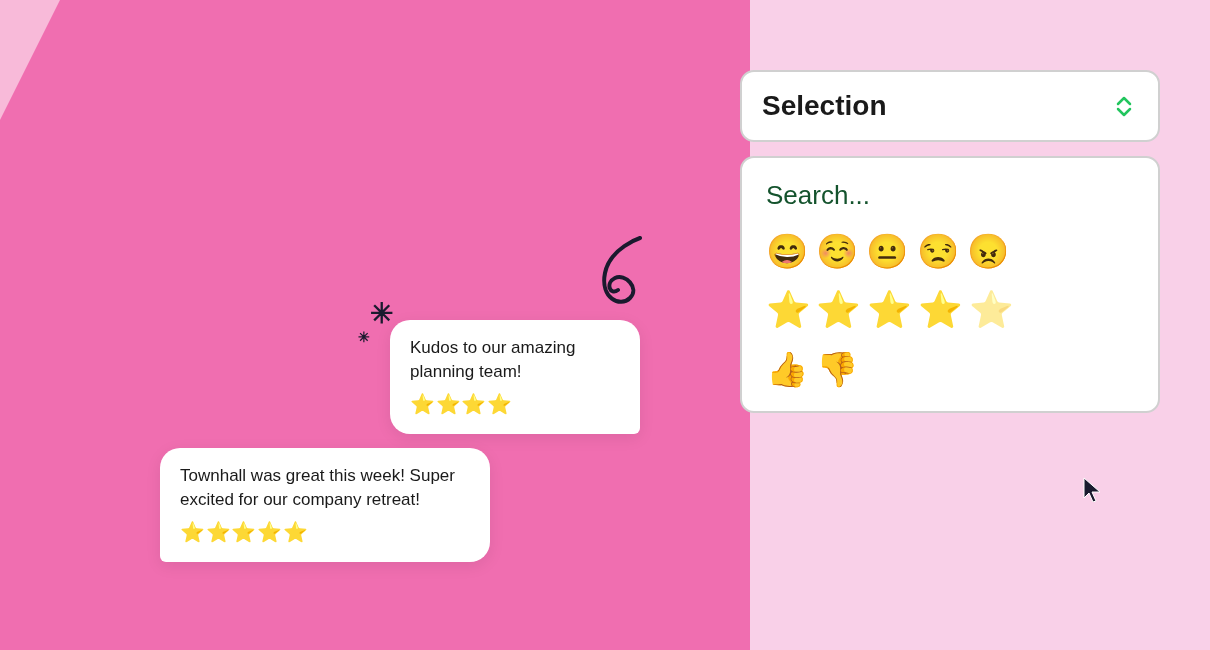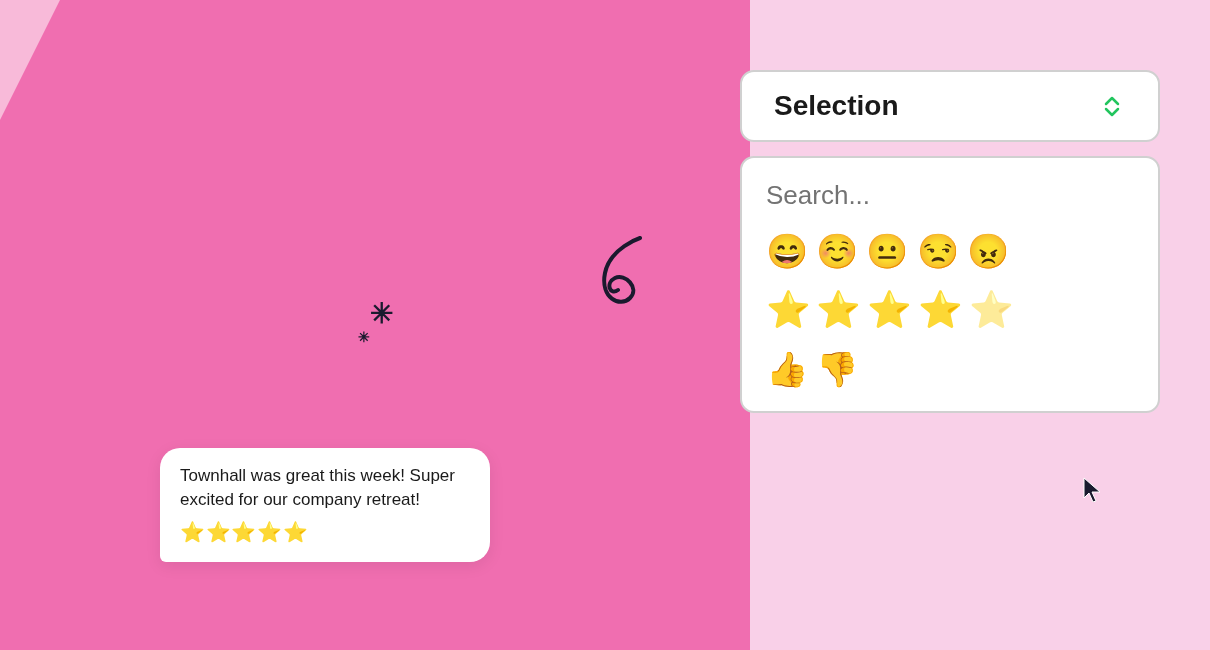--- a/index.html
+++ b/index.html
@@ -117,21 +117,21 @@
       display: flex;
       flex-direction: column;
       gap: 14px;
     }
 
     
     .selection-dropdown {
       background: white;
       border: 2px solid #d0d0d0;
       border-radius: 14px;
-      padding: 18px 32px;
+      padding: 18px 20px;
       display: flex;
       align-items: center;
       justify-content: space-between;
       cursor: pointer;
     }
 
     .selection-label {
       font-size: 28px;
       font-weight: 800;
       color: #1a1a1a;
@@ -149,21 +149,21 @@
     
     .search-panel {
       background: white;
       border: 2px solid #d0d0d0;
       border-radius: 14px;
       padding: 22px 24px;
     }
 
     .search-text {
       font-size: 26px;
-      color: #737373;
+      color: #14532d;
       font-weight: 400;
       margin-bottom: 20px;
     }
 
     .emoji-row {
       display: flex;
       align-items: center;
       gap: 8px;
       margin-bottom: 18px;
       font-size: 34px;
@@ -215,20 +215,24 @@
 
   <div class="asterisk asterisk-large">✳</div>
   <div class="asterisk asterisk-small" style="top:330px;left:358px;font-size:14px;">✳</div>
 
   <div class="curl">
     <svg viewBox="0 0 80 90" xmlns="http://www.w3.org/2000/svg">
       <path d="M60,10 C60,10 30,20 25,45 C20,70 40,80 50,70 C60,60 45,45 35,50 C25,55 30,68 38,62" stroke="#1a1a2e" stroke-width="4" fill="none" stroke-linecap="round"></path>
     </svg>
   </div>
 
+  <div class="chat-bubble bubble-upper">
+    <span>Kudos to our amazing planning team!</span>
+    <div class="stars">⭐⭐⭐⭐</div>
+  </div>
 
   <div class="chat-bubble bubble-lower">
     <span>Townhall was great this week! Super excited for our company retreat!</span>
     <div class="stars">⭐⭐⭐⭐⭐</div>
   </div>
 
   <div class="right-panel">
 
     <div class="selection-dropdown">
       <span class="selection-label">Selection</span>

